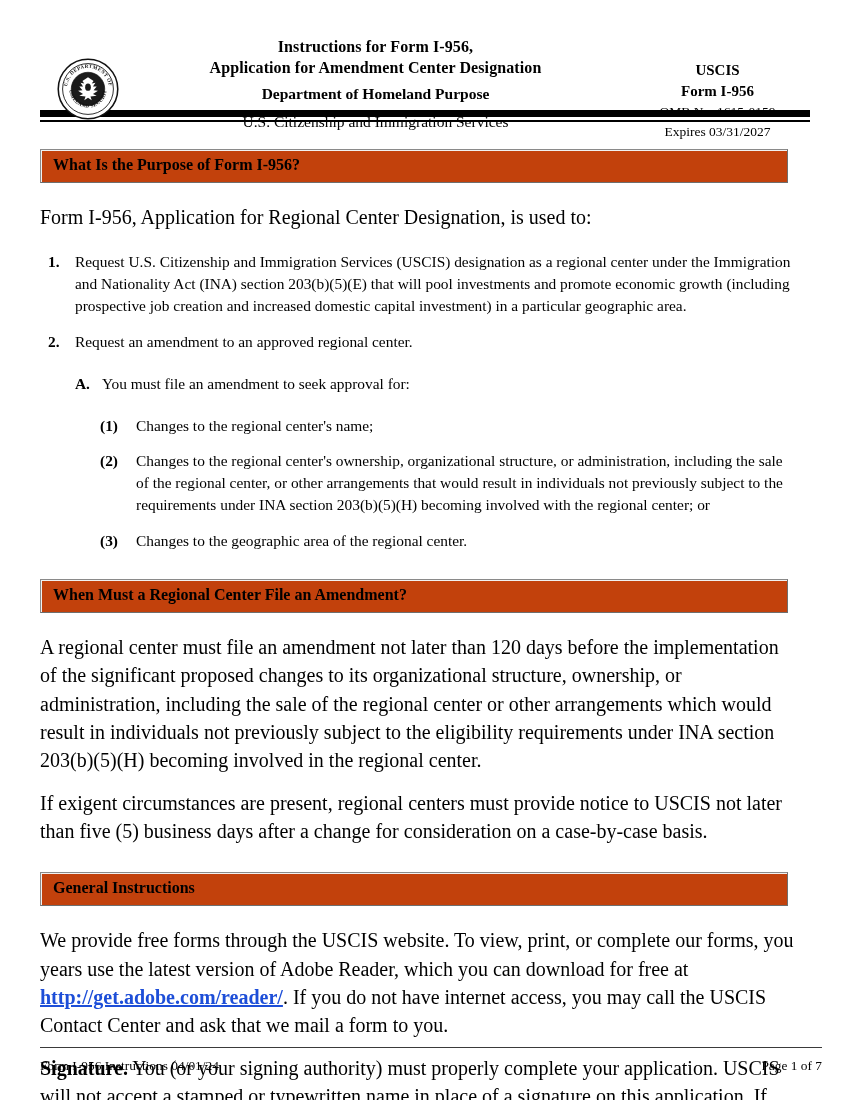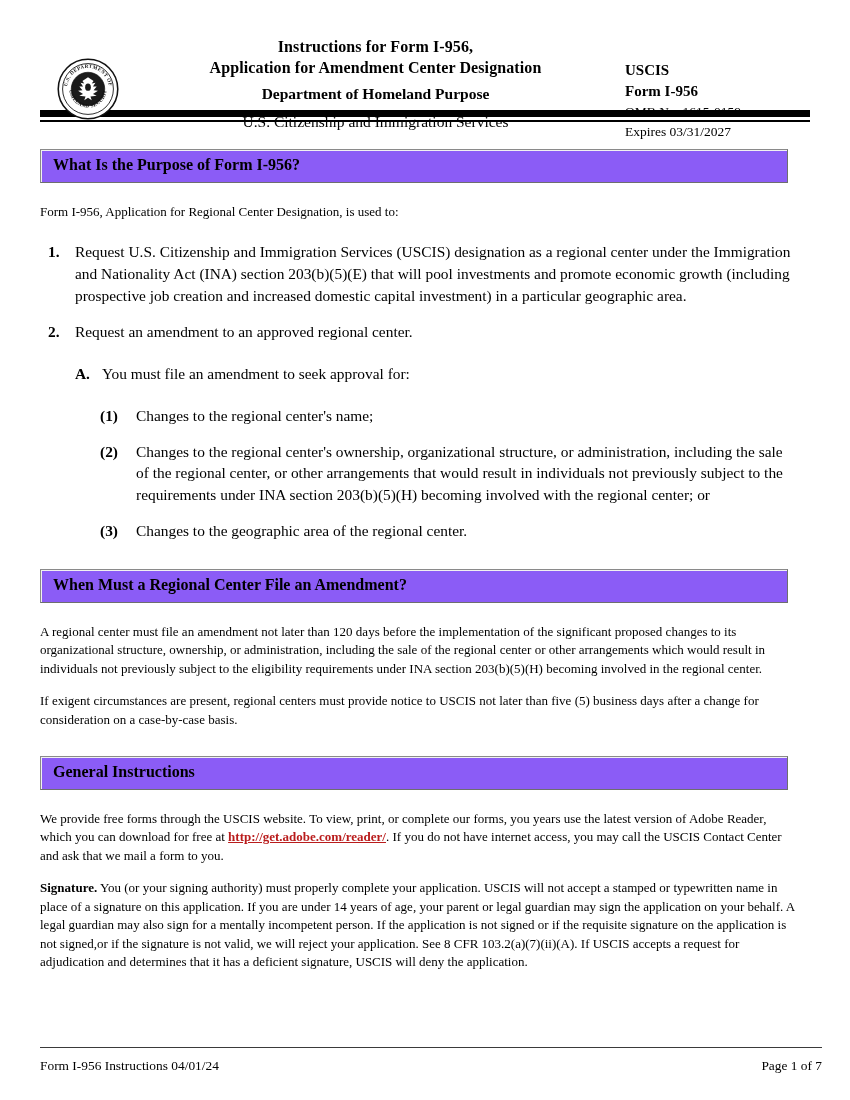--- a/index.html
+++ b/index.html
@@ -65,21 +65,21 @@
   }
   .agency-line-2 {
     font-size: 15.5px;
     font-weight: normal;
     line-height: 1.4;
     margin-top: 7px;
   }
   .ombs {
     width: 185px;
     flex: 0 0 185px;
-    text-align: left;
+    text-align: center;
     padding-top: 24px;
   }
   .ombs .omb-agency {
     font-size: 15px;
     font-weight: bold;
     line-height: 1.4;
   }
   .ombs .omb-form {
     font-size: 15px;
     font-weight: bold;
@@ -105,35 +105,35 @@
     height: 3px;
     background: #ffffff;
   }
   .divider .bar-thin {
     height: 2px;
     background: #000000;
   }
 
   
   .section-bar {
-    background: #8b5cf6;
+    background: #c2410c;
     border: 1px solid #8a8a8a;
     border-right-color: #6e6e6e;
     border-bottom-color: #6e6e6e;
     box-shadow: inset 1px 1px 0 #f1f1f1;
     padding: 5px 0 6px 12px;
     font-size: 16px;
     font-weight: bold;
     line-height: 1.3;
     margin-right: 10px;
   }
 
   
   .para {
-    font-size: 13px;
+    font-size: 20px;
     line-height: 1.42;
     text-align: left;
     margin: 0;
   }
   .content {
     padding-right: 12px;
   }
   .spacer-s  { height: 14px; }
   .spacer-m  { height: 20px; }
   .spacer-l  { height: 27px; }
@@ -161,21 +161,21 @@
   
   .lvl2 { padding-left: 35px; }
   .lvl2 > .li-marker { width: 27px; }
 
   
   .lvl3 { padding-left: 60px; }
   .lvl3 > .li-marker { width: 36px; }
 
   
   .ext-link {
-    color: #b91c1c;
+    color: #1d4ed8;
     font-weight: bold;
     text-decoration: underline;
   }
 
   .bold-lead { font-weight: bold; }
 
   
   .footer {
     position: absolute;
     left: 40px;

